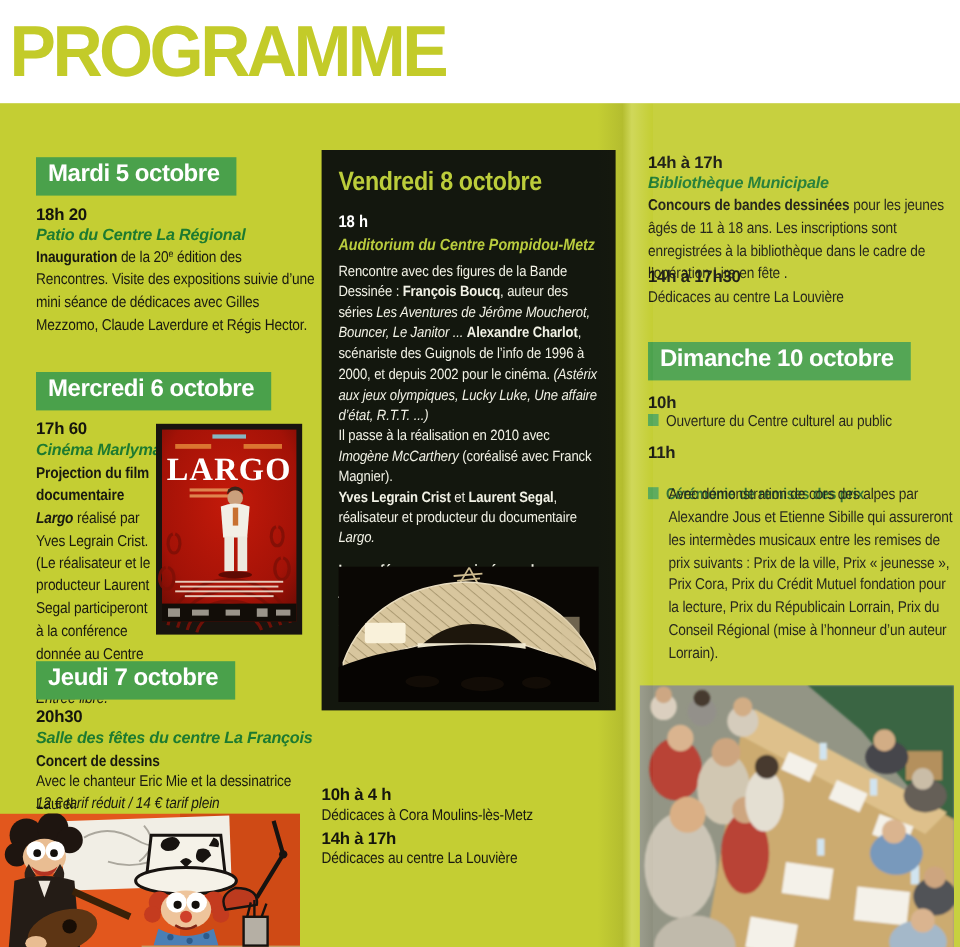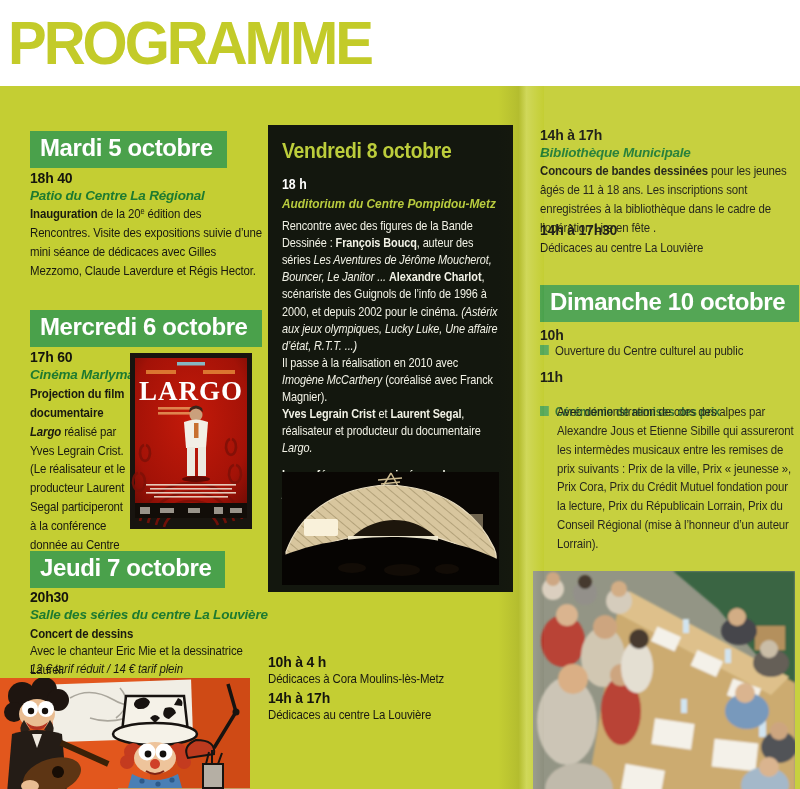--- a/index.html
+++ b/index.html
@@ -5,21 +5,21 @@
   html,body{margin:0;padding:0;background:#ffffff;}
   .page{position:relative;width:800px;height:789px;overflow:hidden;background:#ffffff;
         font-family:"Liberation Sans", sans-serif;margin-top:16px;}
   .topband{position:absolute;left:0;top:0;width:800px;height:70px;background:#ffffff;}
   h1.title{margin:0;position:absolute;left:8px;top:-8px;font-size:58px;font-weight:bold;
         letter-spacing:-3px;color:#c3cb29;transform:scaleY(1.04);transform-origin:0 0;}
   .panel{position:absolute;left:0;top:70px;width:800px;height:719px;background:#c4ce33;}
   .abs{position:absolute;margin:0;}
   .cx{transform:scaleX(.88);transform-origin:0 0;}
   .banner{display:inline-block;background:#4aa14b;color:#ffffff;font-weight:bold;
-        font-size:24px;letter-spacing:-.4px;padding:3px 14px 6px 10px;white-space:nowrap;}
+        font-size:20px;letter-spacing:-.4px;padding:3px 14px 6px 10px;white-space:nowrap;}
   .time{font-weight:bold;font-size:14px;color:#15150d;letter-spacing:-.2px;}
   .venue{font-style:italic;font-weight:bold;font-size:13.5px;color:#1d7a30;letter-spacing:-.2px;white-space:nowrap;}
   .body{font-size:13px;line-height:1.45;color:#191910;letter-spacing:-.15px;}
   .lead{font-weight:bold;}
   .sup{font-size:.65em;position:relative;top:-4px;}
   .it{font-style:italic;}
   .bullet-item{position:relative;padding-left:17px;}
   .sq{position:absolute;left:0;top:3px;width:10px;height:10px;background:#55a755;}
   .greenbold{color:#2a6b2d;font-weight:bold;}
   .darkbox{background:#13170e;overflow:hidden;}
@@ -39,21 +39,21 @@
 <body>
 
 <div class="page">
   <div class="topband">
     <h1 class="title">PROGRAMME</h1>
   </div>
 
   <div class="panel">
 
     <div class="abs banner" style="left:30px;top:45px">Mardi 5 octobre</div>
-    <div class="abs time" style="left:30px;top:84px">18h 40</div>
+    <div class="abs time" style="left:30px;top:84px">18h 20</div>
     <div class="abs venue" style="left:30px;top:102px">Patio du Centre La Régional</div>
     <p class="abs body cx" style="left:30px;top:119px;width:264px"><b>Inauguration</b><span> de la 20</span><span class="sup">e</span><span> édition des Rencontres. Visite des expositions suivie d’une mini séance de dédicaces avec Gilles Mezzomo, Claude Laverdure et Régis Hector.</span></p>
 
     <div class="abs banner" style="left:30px;top:224px">Mercredi 6 octobre</div>
     <div class="abs time" style="left:30px;top:263px">17h 60</div>
     <div class="abs venue" style="left:30px;top:281px">Cinéma Marlymages</div>
     <p class="abs body cx" style="left:30px;top:299px;width:113px"><b>Projection du film documentaire </b><b class="it">Largo</b><span> réalisé par Yves Legrain Crist. (Le réalisateur et le producteur Laurent Segal participeront à la conférence donnée au Centre Pompidou-Metz.) </span><span class="it">Entrée libre.</span></p>
 
     <svg class="abs photo" style="left:130px;top:267px" width="122" height="176" viewBox="0 0 122 176">
       <defs>
@@ -101,21 +101,21 @@
           <rect x="10" y="154" width="10" height="7"></rect>
           <rect x="30" y="155" width="14" height="5"></rect>
         <rect x="58" y="155" width="12" height="5"></rect>
           <rect x="84" y="154" width="9" height="7"></rect>
           <rect x="100" y="155" width="12" height="5"></rect>
         </g>
     </svg>
 
     <div class="abs banner" style="left:30px;top:465px">Jeudi 7 octobre</div>
     <div class="abs time" style="left:30px;top:503px">20h30</div>
-    <div class="abs venue" style="left:30px;top:521px">Salle des séries du centre La Louvière</div>
+    <div class="abs venue" style="left:30px;top:521px">Salle des fêtes du centre La François</div>
     <div class="abs body lead cx" style="left:30px;top:539px;width:267px">Concert de dessins</div>
     <p class="abs body cx" style="left:30px;top:556px;width:267px">Avec le chanteur Eric Mie et la dessinatrice Laurel.</p>
     <p class="abs body it cx" style="left:30px;top:574px;width:267px">12 € tarif réduit / 14 € tarif plein</p>
 
     <svg class="abs photo" style="left:0;top:592px" width="250" height="127" viewBox="0 0 250 127">
       <rect width="250" height="127" fill="#e2571d"></rect>
       <rect x="150" y="0" width="100" height="127" fill="#cf4a15"></rect>
       <rect x="52" y="4" width="140" height="58" fill="#f1eee5" transform="rotate(-2 120 30)"></rect>
       <g stroke="#9a968c" stroke-width="1.6" fill="none" opacity=".8">
         <path d="M70,20 q20,-12 44,2 q16,10 36,0"></path>

